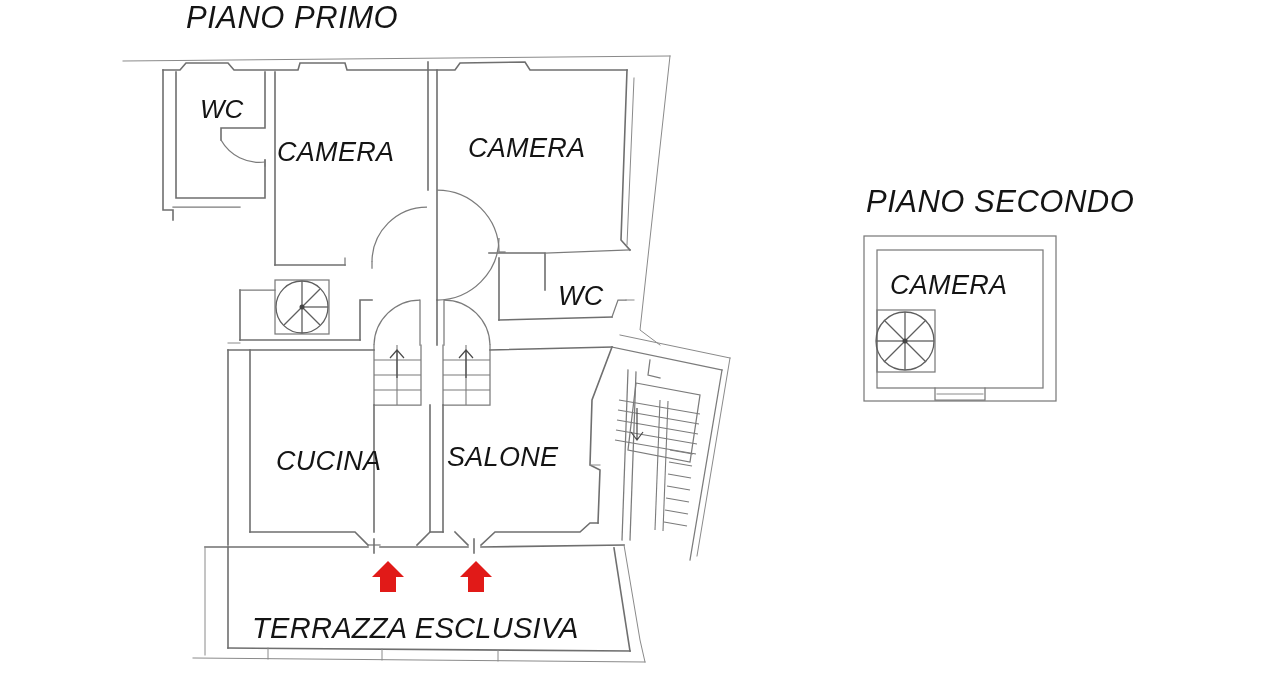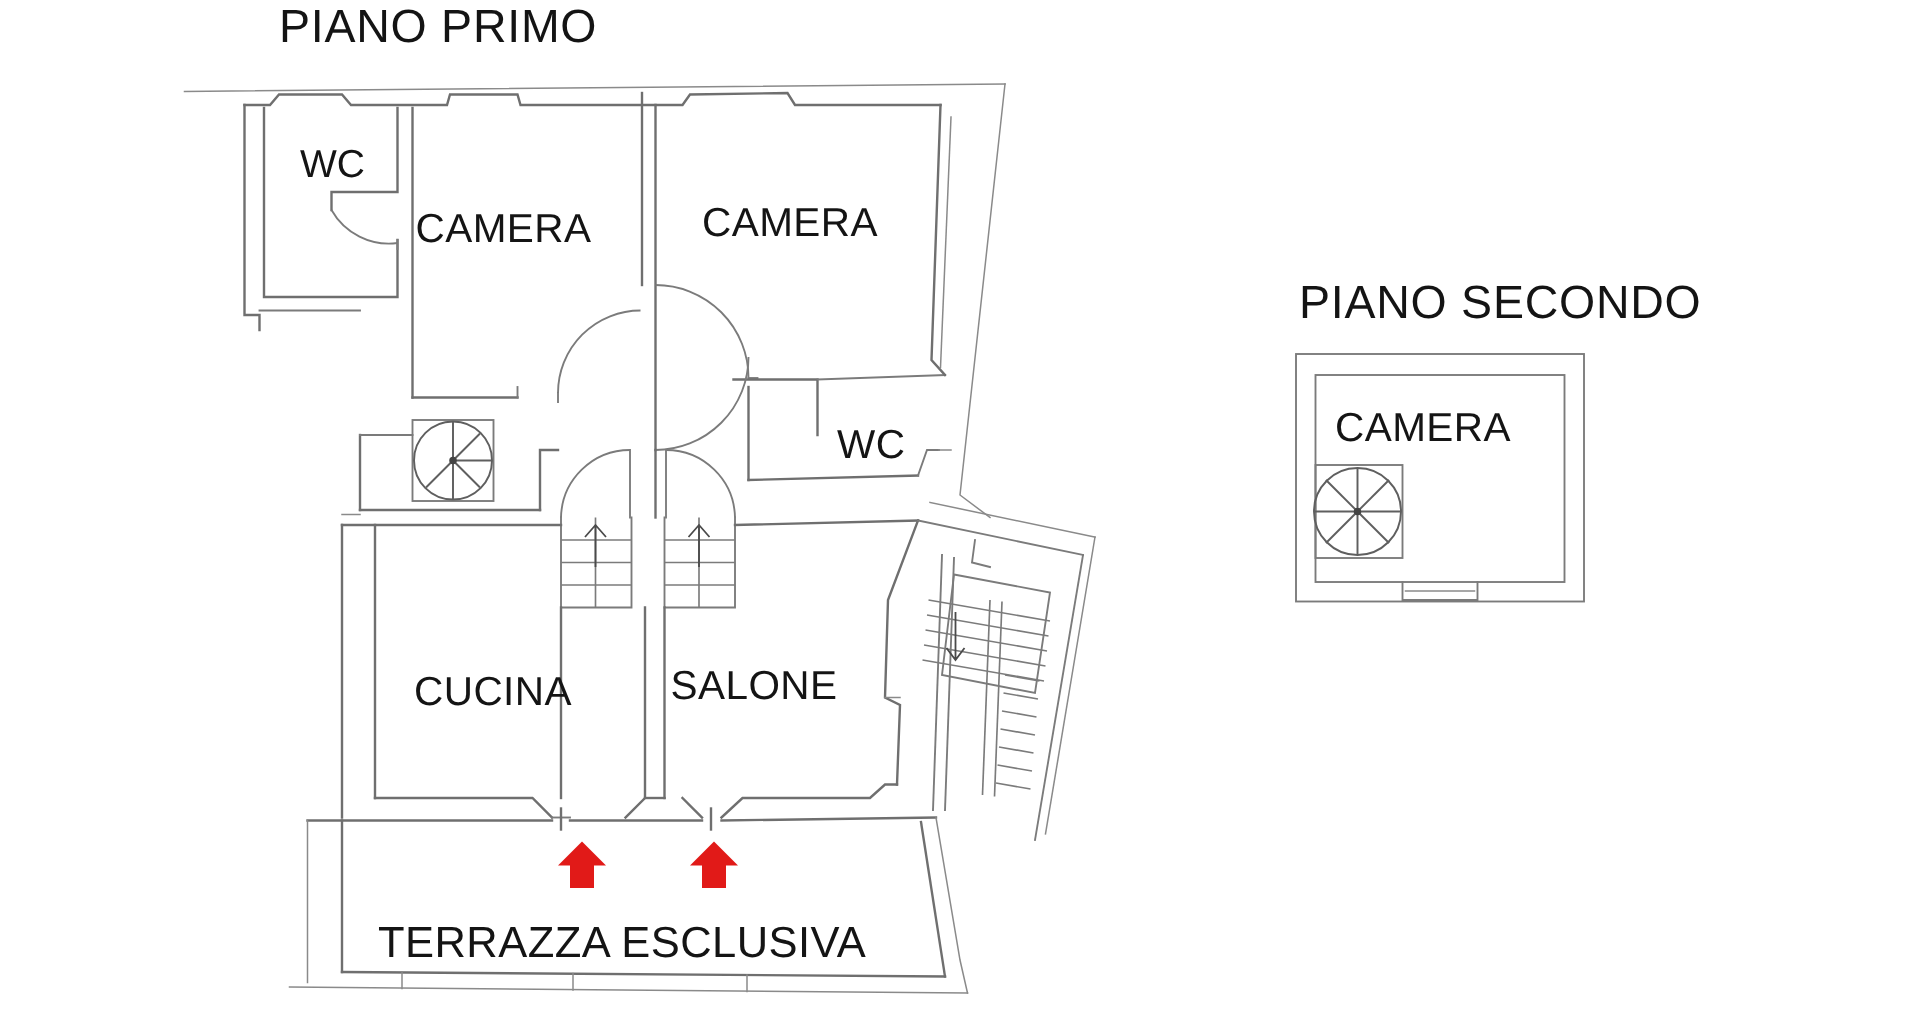--- a/index.html
+++ b/index.html
@@ -15,20 +15,21 @@
     overflow: hidden;
     font-family: "Liberation Sans", sans-serif;
     background: #ffffff;
   }
   #plan-root {
     position: absolute;
     left: 0;
     top: 0;
     width: 1274px;
     height: 682px;
+    font-style: italic;
   }
   svg.floorplan {
     display: block;
     width: 1274px;
     height: 682px;
   }
   .wall {
     fill: none;
     stroke: #6f6f6f;
     stroke-width: 1.6;

